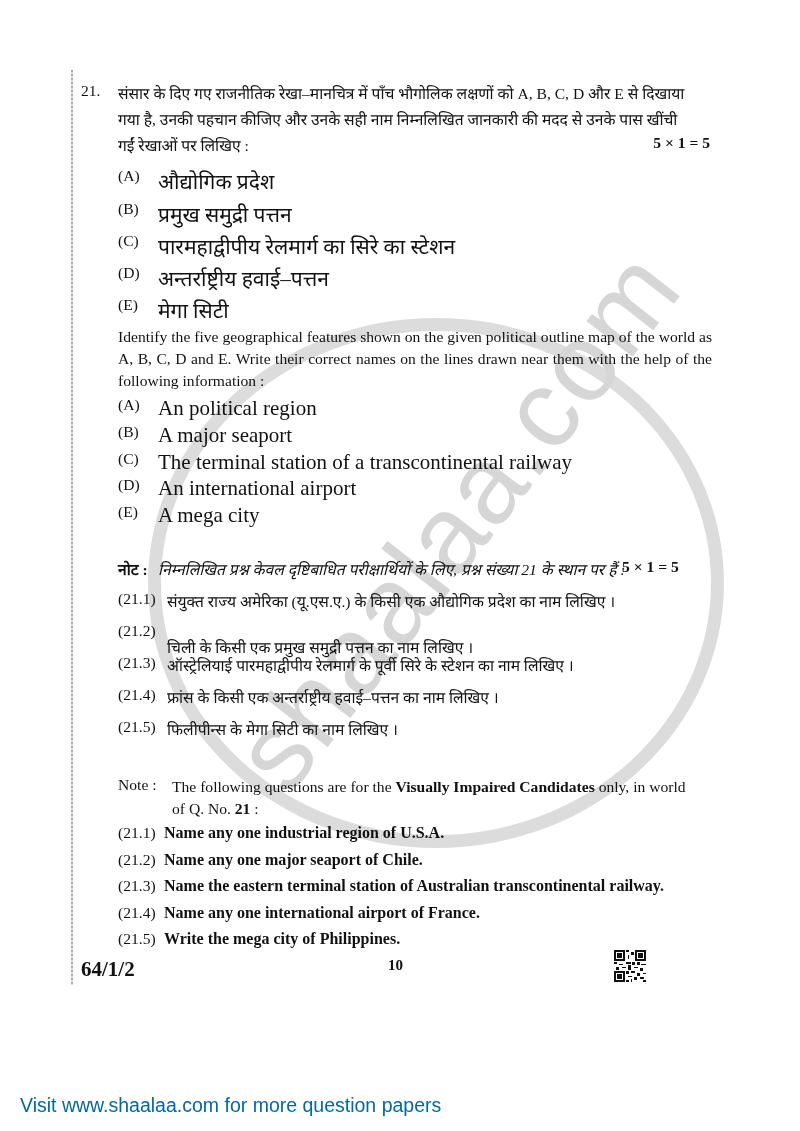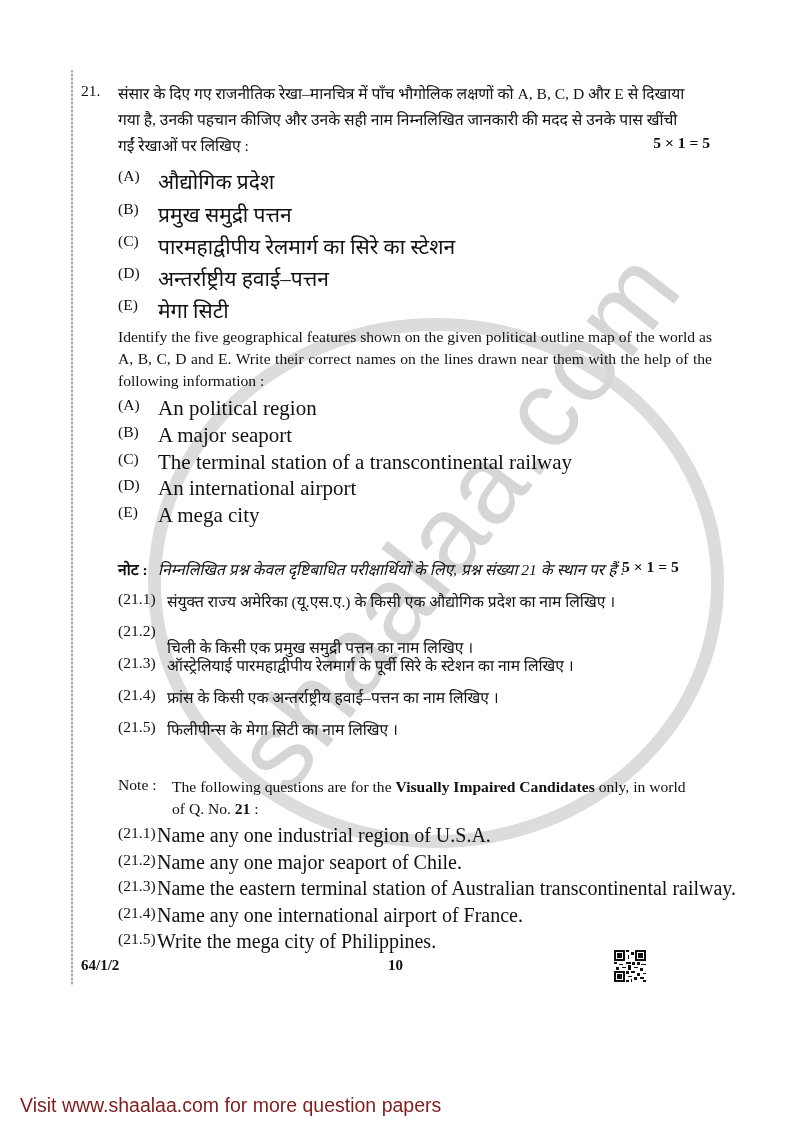--- a/index.html
+++ b/index.html
@@ -26,29 +26,29 @@
     .q-hindi { position: absolute; left: 118px; font-size: 15.6px; white-space: nowrap; }
     .marks { position: absolute; right: 90px; font-weight: bold; font-size: 15.6px; }
     .opt-label { position: absolute; left: 118px; font-size: 15.6px; }
     .opt-text { position: absolute; left: 158px; font-size: 21px; white-space: nowrap; }
     .para { position: absolute; left: 118px; width: 594px; font-size: 15.6px; line-height: 22px; text-align: justify; text-align-last: left; }
     .note-label { position: absolute; left: 118px; font-size: 15.6px; font-weight: bold; }
     .note-text { position: absolute; left: 158px; font-size: 15.6px; white-space: nowrap; font-style: italic; }
     .note-marks { position: absolute; left: 622px; font-weight: bold; font-size: 15.6px; }
     .sub-label { position: absolute; left: 118px; font-size: 15.6px; }
     .sub-text-hi { position: absolute; left: 167px; font-size: 15.6px; white-space: nowrap; }
-    .sub-text-en { position: absolute; left: 157px; font-size: 20px; white-space: nowrap; }
+    .sub-text-en { position: absolute; left: 164px; font-size: 16px; white-space: nowrap; font-weight: bold; }
     .en-note-label { position: absolute; left: 118px; font-size: 15.6px; font-weight: normal; }
     .en-note-text { position: absolute; left: 172px; width: 540px; font-size: 15.6px; line-height: 22px; }
-    .footer-code { position: absolute; left: 81px; top: 957px; font-weight: bold; font-size: 15px; }
+    .footer-code { position: absolute; left: 81px; top: 957px; font-weight: bold; font-size: 21px; }
     .footer-page { position: absolute; left: 388px; top: 957px; font-weight: bold; font-size: 15px; }
     .qr { position: absolute; left: 613px; top: 950px; width: 34px; height: 32px; }
     .visit {
       position: absolute; left: 20px; top: 1094px; font-family: "Liberation Sans", "DejaVu Sans", sans-serif;
-      font-size: 19.5px; color: #7f1d1d;
+      font-size: 19.5px; color: #0369a1;
     }
     b { font-weight: bold; }
   </style>
 </head>
 <body>
 
 <div class="margin-line"></div>
 <div class="watermark"></div>
 <div class="watermark-text">shaalaa.com</div>
 

